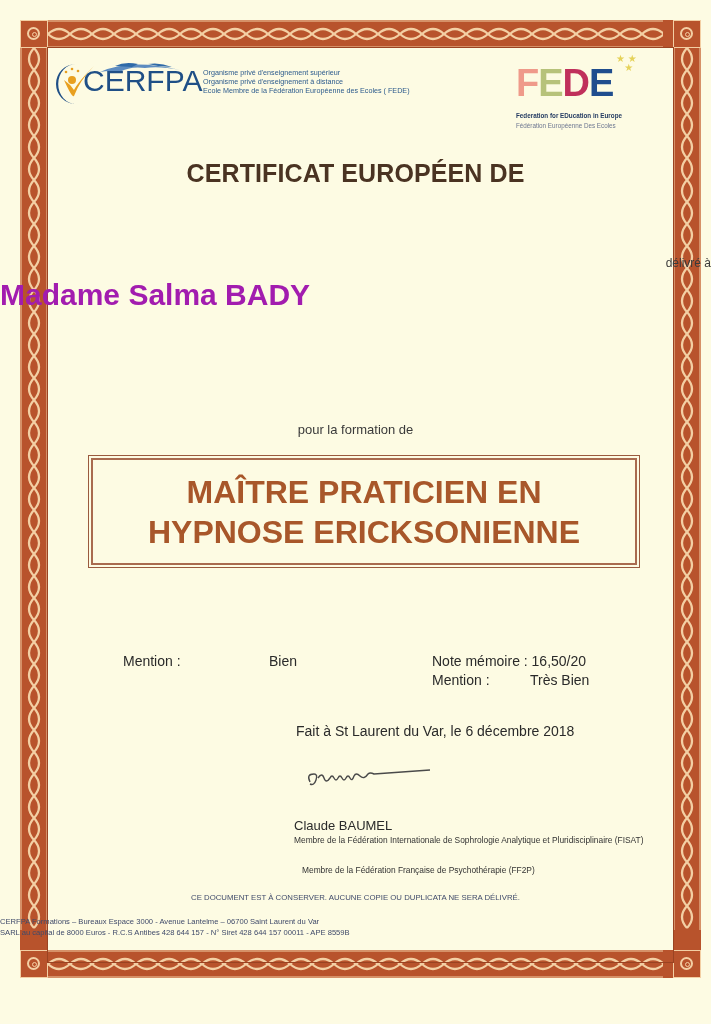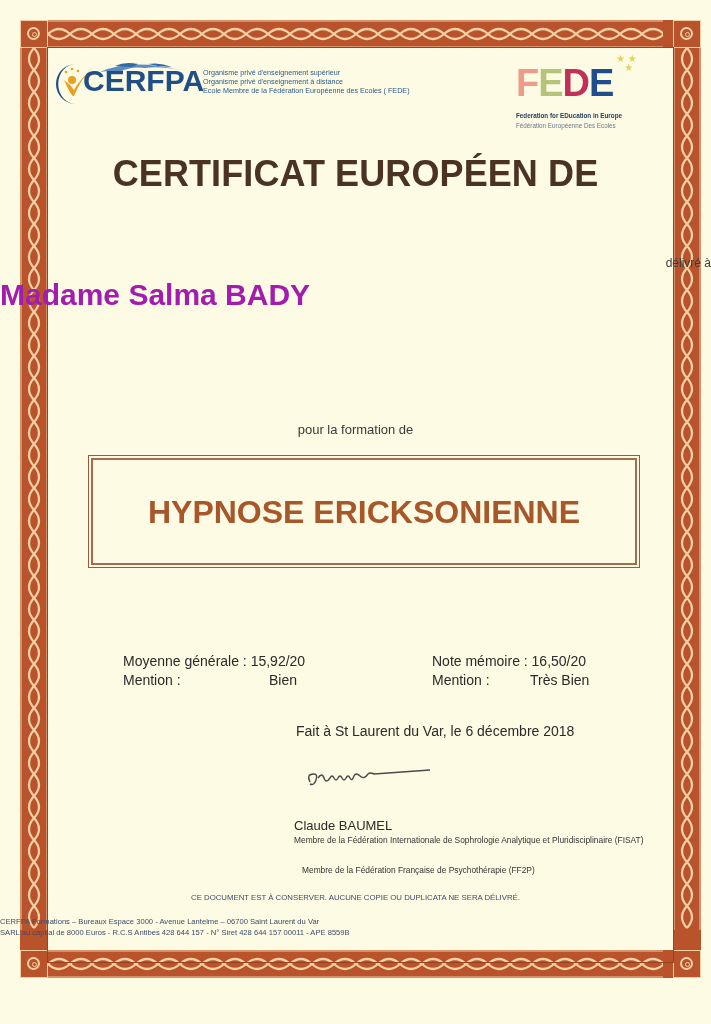--- a/index.html
+++ b/index.html
@@ -33,38 +33,38 @@
   }
   .inner-line {
     position: absolute; left: 47px; top: 47px; width: 627px; height: 916px;
     box-sizing: border-box; border: 1px solid #9a4322;
   }
 
   
   .cerfpa-logo { position: absolute; left: 50px; top: 58px; width: 150px; height: 50px; }
   .cerfpa-text {
     position: absolute; left: 83px; top: 66px; font-size: 30px; letter-spacing: 0px;
-    color: #1f4f86; font-weight: bold; line-height: 1;
+    color: #1f4f86; font-weight: normal; line-height: 1;
   }
   .cerfpa-desc {
     position: absolute; left: 203px; top: 68px; font-size: 7.2px; line-height: 9px; color: #2b5a8c;
   }
   .fede-logo { position: absolute; left: 512px; top: 62px; width: 130px; height: 75px; }
   .fede-letters { position: absolute; left: 4px; top: 2px; font-size: 38px; font-weight: bold; letter-spacing: -1px; line-height: 1; }
   .fede-f { color: #ef9a8a; }
   .fede-e1 { color: #b7c27a; }
   .fede-d { color: #c0305b; }
   .fede-e2 { color: #1f4d8e; }
   .fede-stars { position: absolute; left: 104px; top: -8px; color: #e5d25a; font-size: 10px; line-height: 9px; }
   .fede-sub1 { position: absolute; left: 4px; top: 50px; font-size: 6.3px; color: #243b62; white-space: nowrap; font-weight: bold; }
   .fede-sub2 { position: absolute; left: 4px; top: 60px; font-size: 6.3px; color: #6c7690; white-space: nowrap; }
 
   .title {
     position: absolute; left: 0; width: 711px; text-align: center;
-    font-weight: bold; color: #4a3322; font-size: 36px; line-height: 37px;
+    font-weight: bold; color: #4a3322; font-size: 25px; line-height: 37px;
     top: 155px; letter-spacing: 0.1px;
   }
   .delivered { position: absolute; left: 0; width: 711px; top: 256px; text-align: right; font-size: 12px; color: #3a3a3a; }
   .recipient { position: absolute; left: 0; width: 562px; top: 278px; text-align: left; font-size: 30px; font-weight: bold; color: #a21caf; }
   .for-training { position: absolute; left: 0; width: 711px; top: 422px; text-align: center; font-size: 13px; color: #3a3a3a; }
 
   .course-box {
     position: absolute; left: 88px; top: 455px; width: 552px; height: 113px;
     box-sizing: border-box; border: 1px solid #9a5a3e; padding: 2px;
   }
@@ -175,26 +175,26 @@
 
 <div class="title">
   <div>CERTIFICAT EUROPÉEN DE</div>
 </div>
 <div class="delivered">délivré à</div>
 <div class="recipient">Madame Salma BADY</div>
 <div class="for-training">pour la formation de</div>
 
 <div class="course-box">
   <div class="course-box-inner">
+    <div class="course-line">MAÎTRE PRATICIEN EN</div>
     <div class="course-line">HYPNOSE ERICKSONIENNE</div>
   </div>
 </div>
 
 <div class="grades left">
-  <div class="grade-row">Moyenne générale : 15,92/20</div>
   <div class="grade-row">
     <span>Mention :</span>
     <span class="grade-mention-val">Bien</span>
   </div>
 </div>
 <div class="grades right">
   <div class="grade-row">Note mémoire : 16,50/20</div>
   <div class="grade-row">
     <span>Mention :</span>
     <span class="grade-mention-val">Très Bien</span>

